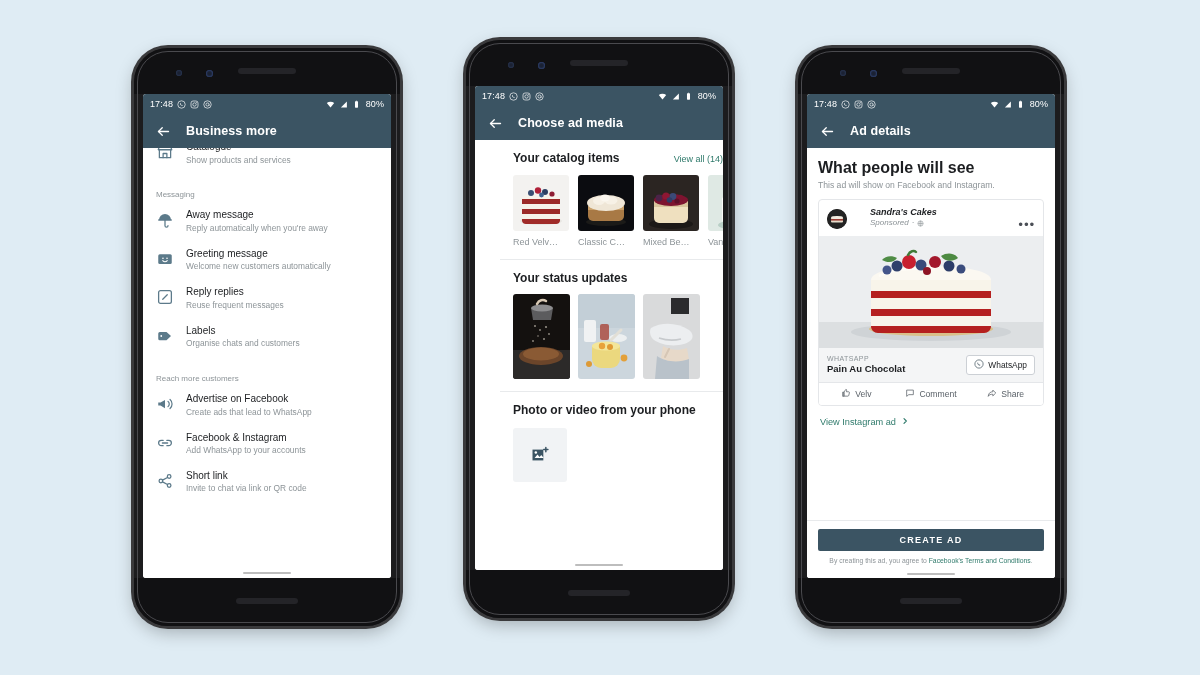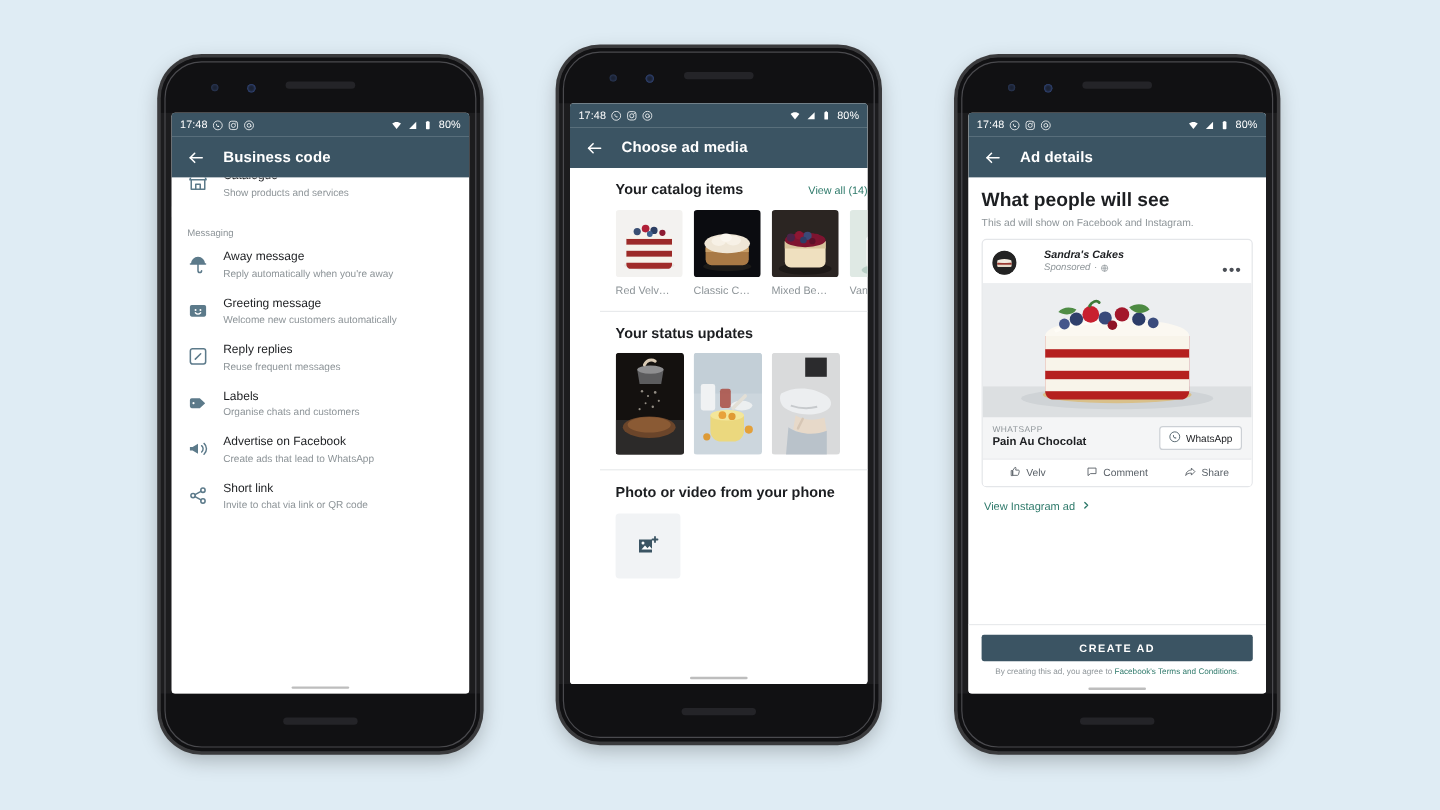--- a/index.html
+++ b/index.html
@@ -220,21 +220,21 @@
         </div>
       </div>
 
       <div class="appbar">
         <span class="back-arrow">
           <svg viewBox="0 0 24 24" fill="none" stroke="#fff" stroke-width="2.1" stroke-linecap="round" stroke-linejoin="round">
               <path d="M20 12H4"></path>
               <path d="M10 6l-6 6 6 6"></path>
             </svg>
         </span>
-        <span class="title">Business code</span>
+        <span class="title">Business more</span>
       </div>
 
       <div class="content p1">
 
         <div class="list-row clip-top" style="padding-top:0;margin-top:-7px;">
           <span class="ico">
             <svg viewBox="0 0 24 24" fill="none" stroke="currentColor" stroke-width="1.7" stroke-linecap="round" stroke-linejoin="round">
                 <path d="M3 9h18l-1.5-4.5h-15z"></path>
                 <path d="M4.5 9v10.5h15V9"></path>
                 <path d="M9.5 19.5V14h5v5.5"></path>
@@ -298,34 +298,48 @@
                 <path d="M3 8.5A2 2 0 0 1 5 6.5h9l6 5.5-6 5.5H5a2 2 0 0 1-2-2z" fill="currentColor"></path>
                 <circle cx="7" cy="12" r="1.2" fill="#fff"></circle>
               </svg>
           </span>
           <div>
             <div class="row-title">Labels</div>
             <div class="row-sub">Organise chats and customers</div>
           </div>
         </div>
 
+        <div class="section-label" style="padding-top:18px;">Reach more customers</div>
 
         <div class="list-row">
           <span class="ico">
             <svg viewBox="0 0 24 24">
                 <path d="M3 10v4h3l6 3.5V6.5L6 10z" fill="currentColor"></path>
                 <path d="M16 8.5a4.5 4.5 0 0 1 0 7M18.7 6a8 8 0 0 1 0 12" fill="none" stroke="currentColor" stroke-width="1.6" stroke-linecap="round"></path>
               </svg>
           </span>
           <div>
             <div class="row-title">Advertise on Facebook</div>
             <div class="row-sub">Create ads that lead to WhatsApp</div>
           </div>
         </div>
 
+        <div class="list-row">
+          <span class="ico">
+            <svg viewBox="0 0 24 24" fill="none" stroke="currentColor" stroke-width="1.7" stroke-linecap="round">
+                <path d="M9.5 8.5H7a3.5 3.5 0 0 0 0 7h2.5"></path>
+                <path d="M14.5 8.5H17a3.5 3.5 0 0 1 0 7h-2.5"></path>
+                <path d="M8.5 12h7"></path>
+              </svg>
+          </span>
+          <div>
+            <div class="row-title">Facebook &amp; Instagram</div>
+            <div class="row-sub">Add WhatsApp to your accounts</div>
+          </div>
+        </div>
 
         <div class="list-row">
           <span class="ico">
             <svg viewBox="0 0 24 24" fill="none" stroke="currentColor" stroke-width="1.7" stroke-linecap="round">
                 <circle cx="17.5" cy="6" r="2.4"></circle>
                 <circle cx="6.5" cy="12" r="2.4"></circle>
                 <circle cx="17.5" cy="18" r="2.4"></circle>
                 <path d="M8.7 10.9l6.6-3.6M8.7 13.1l6.6 3.6"></path>
               </svg>
           </span>

